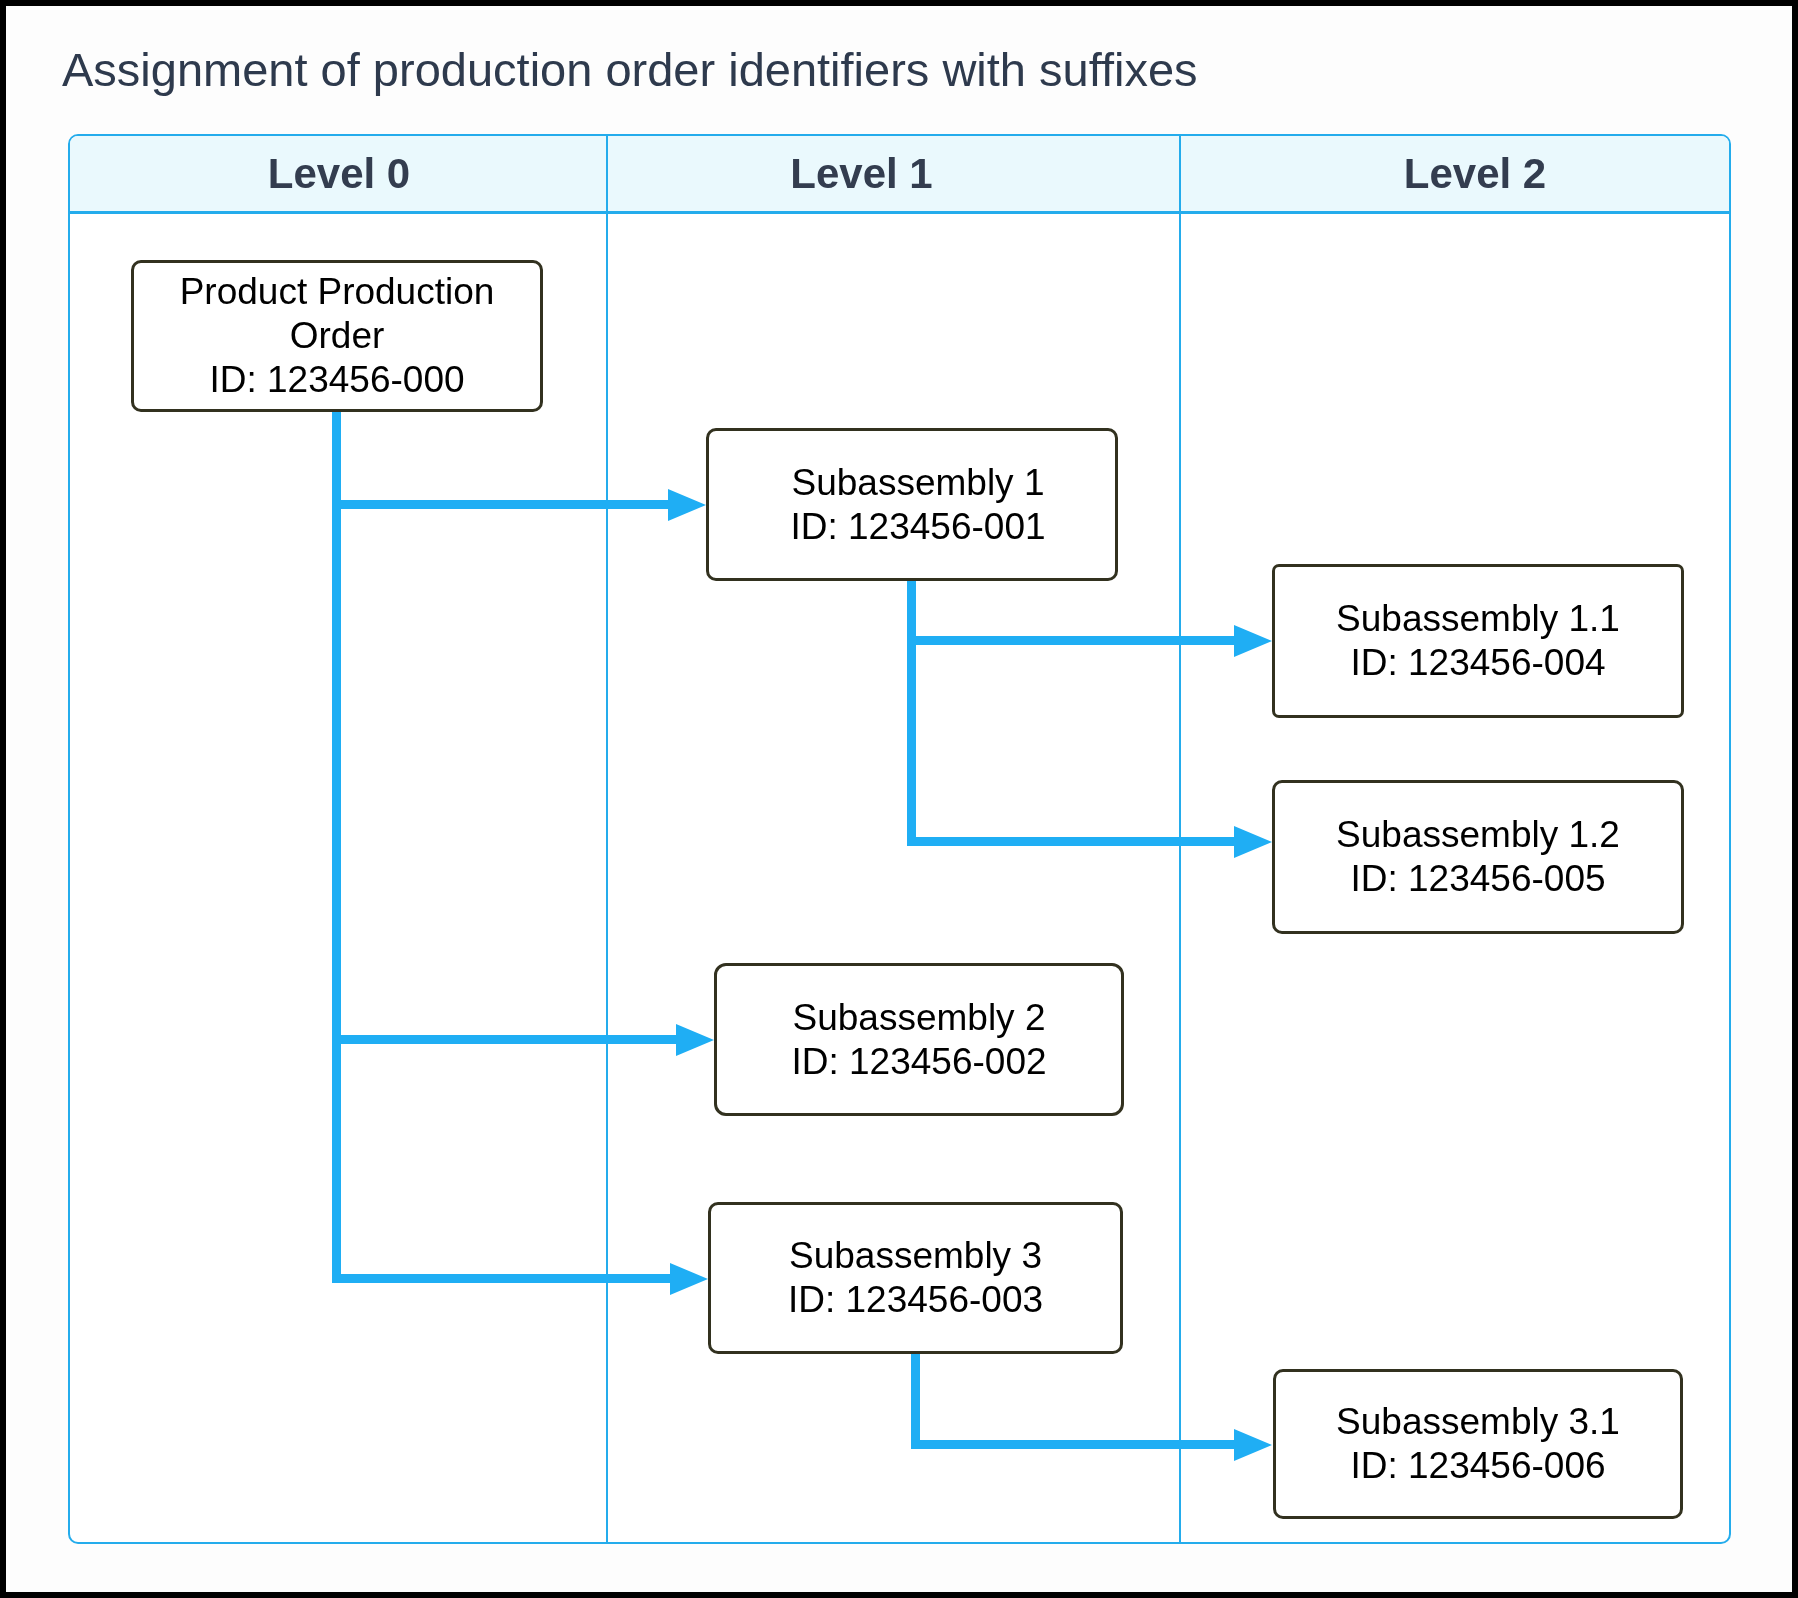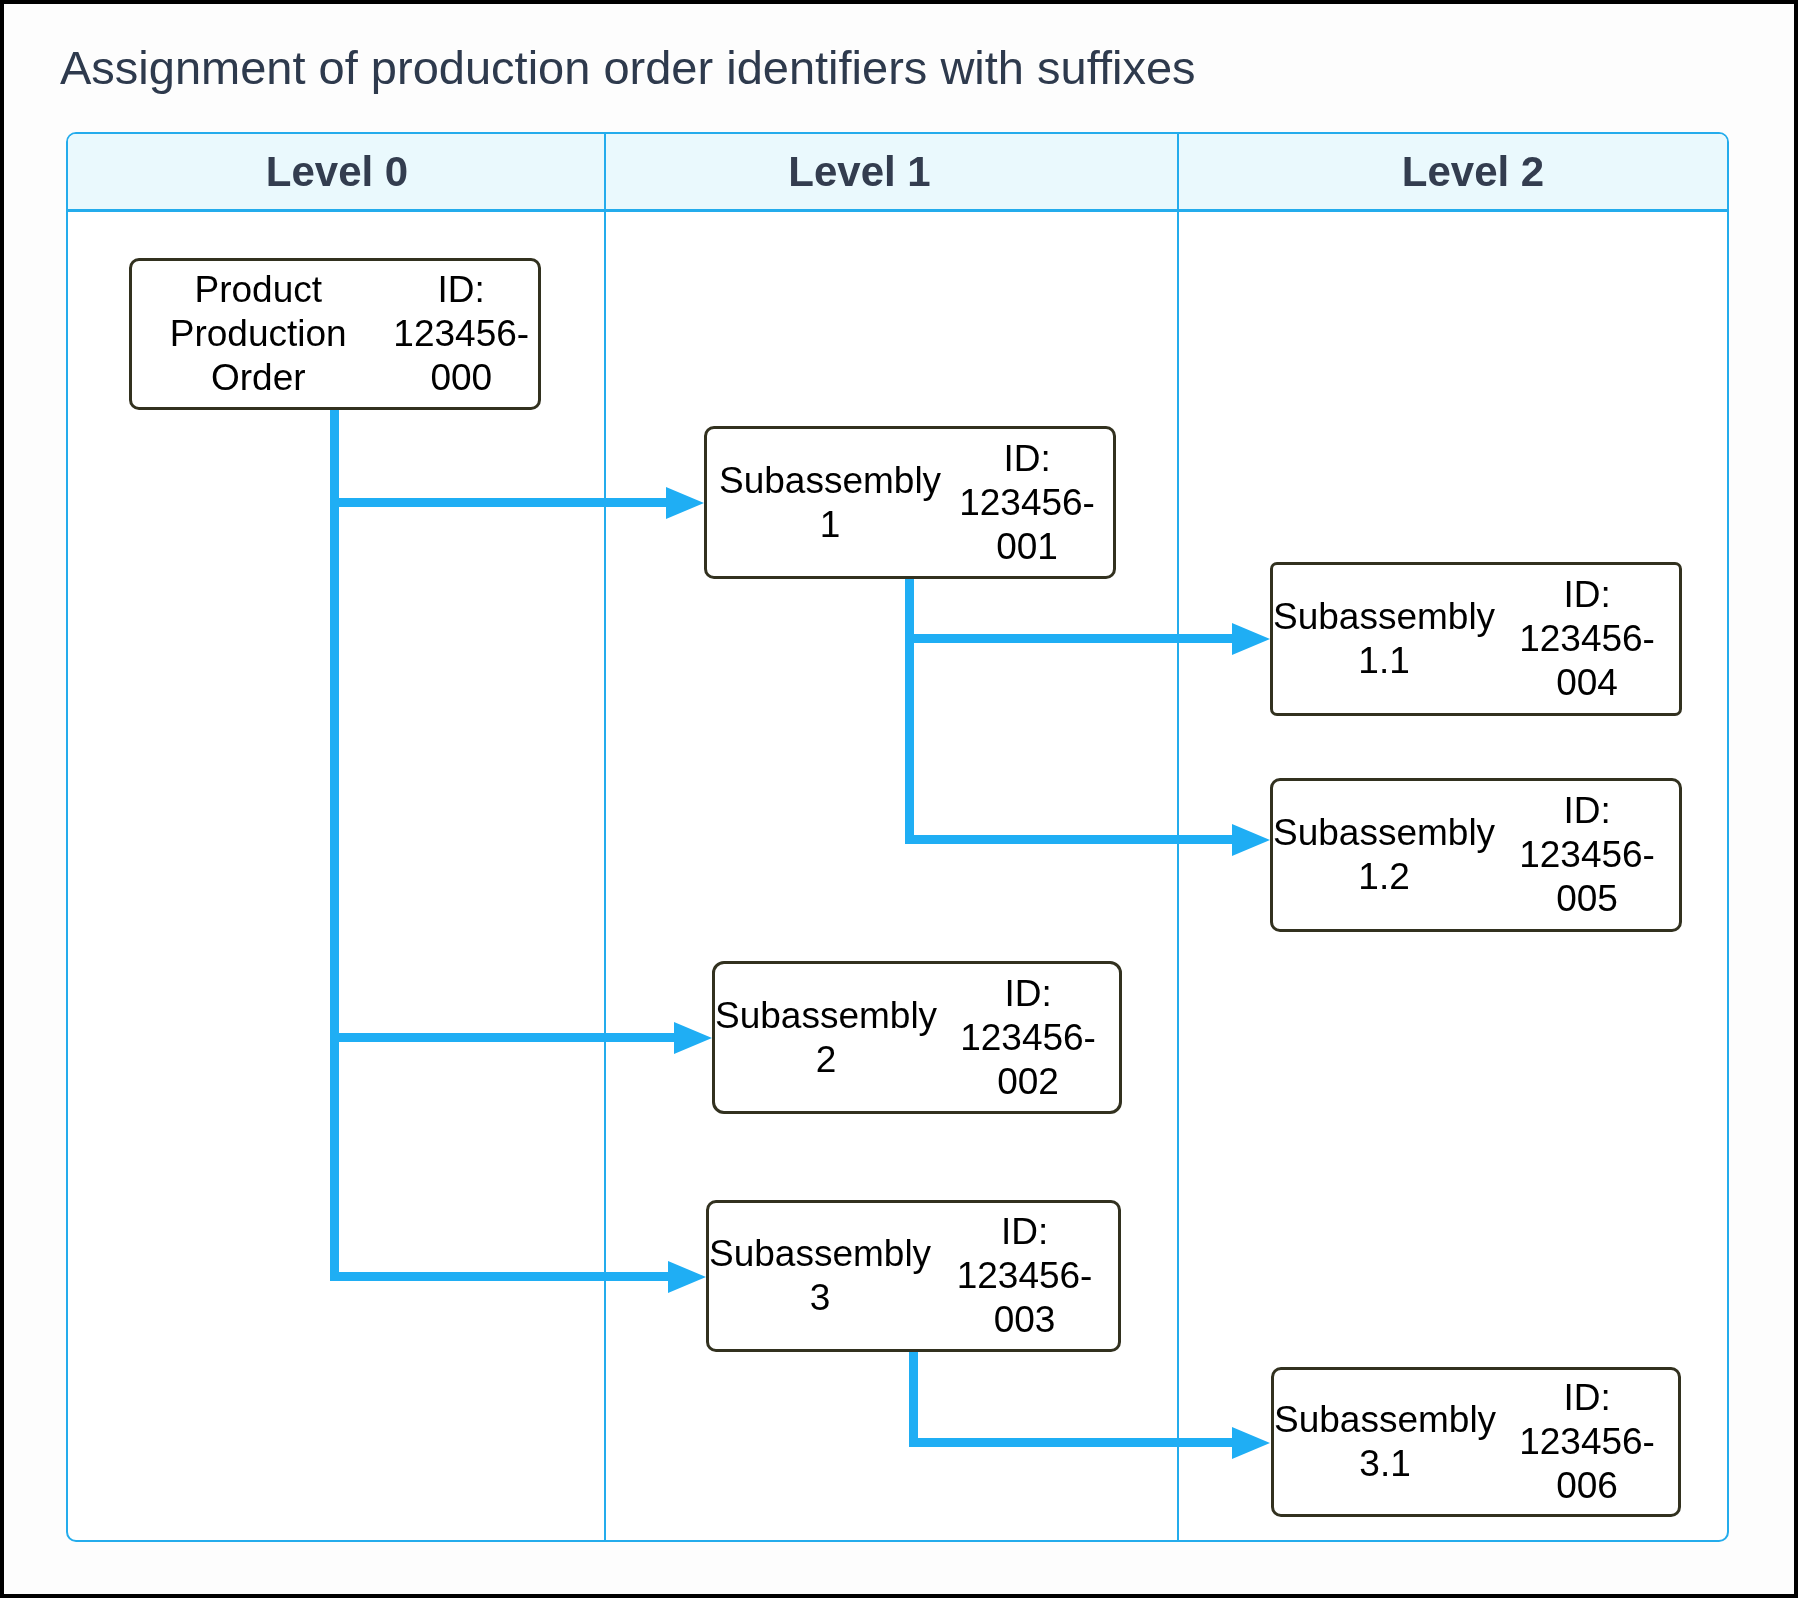--- a/index.html
+++ b/index.html
@@ -1,21 +1,21 @@
 <!DOCTYPE html>
 <html><head>
 <meta charset="utf-8">
 <style>
   html,body { margin:0; padding:0; background:#ffffff; }
   .page {
     position:relative;
     width:1798px; height:1598px;
     box-sizing:border-box;
     background:#fdfdfd;
-    border:4px solid #000000;
+    border:6px solid #000000;
     font-family:"Liberation Sans","DejaVu Sans",sans-serif;
     overflow:hidden;
   }
   .diagram-title {
     position:absolute; left:56px; top:36px;
     font-size:47px; line-height:56px;
     color:#2e3a4d; font-weight:400;
     white-space:nowrap;
   }
   .grid {
@@ -42,21 +42,21 @@
   .col-div {
     position:absolute; top:0; width:2px; height:100%;
     background:#24acec;
   }
   .node {
     position:absolute;
     box-sizing:border-box;
     background:#ffffff;
     border:3px solid #32311f;
     border-radius:10px;
-    display:flex; flex-direction:row;
+    display:flex; flex-direction:column;
     align-items:center; justify-content:center;
     text-align:center;
     color:#000000; font-size:37px; line-height:44px;
   }
   .seg { position:absolute; background:#1faef4; }
   .head {
     position:absolute; width:0; height:0;
     border-top:16px solid transparent;
     border-bottom:16px solid transparent;
     border-left:38px solid #1faef4;

